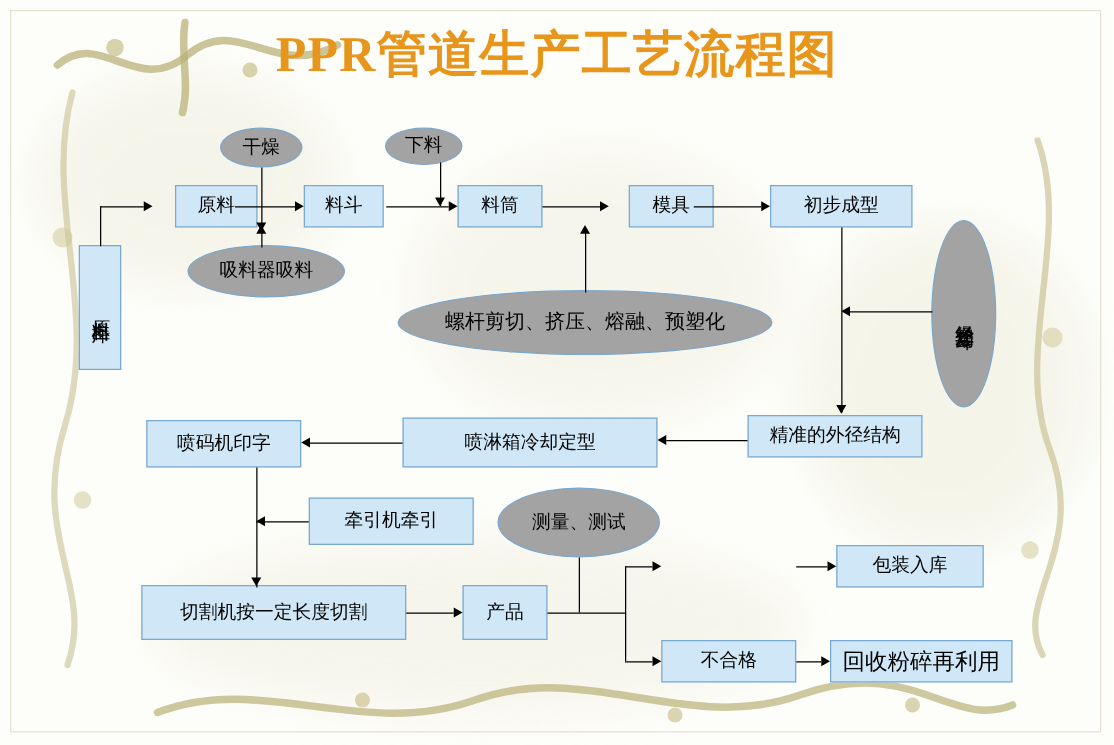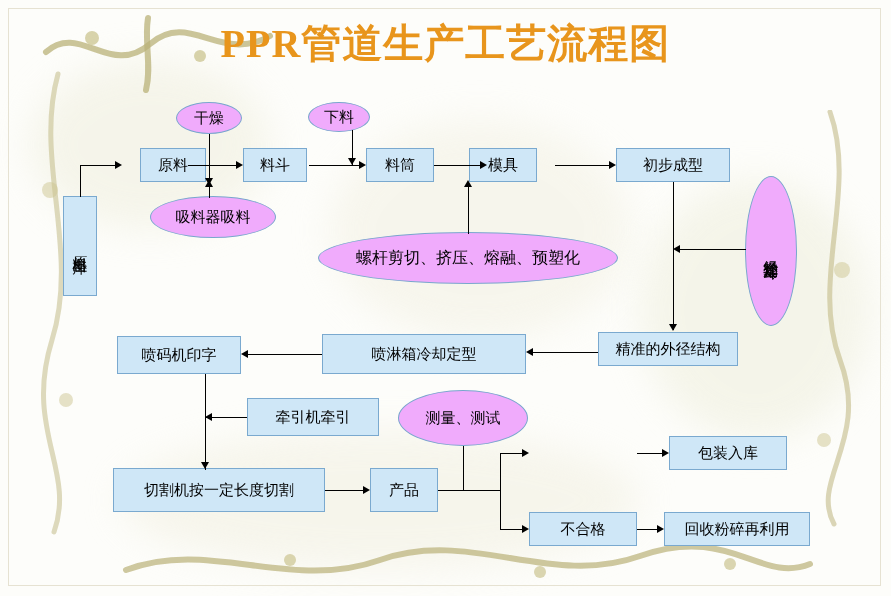--- a/index.html
+++ b/index.html
@@ -37,21 +37,21 @@
     background:#cfe7f7;
     border:1px solid #7aa9cf;
     color:#000;
     font-size:15px;
     display:flex;align-items:center;justify-content:center;
     text-align:center;
     line-height:1.15;
     white-space:nowrap;
   }
   .node.ell{
-    background:#f0abfc;
+    background:#a3a3a3;
     border:1px solid #79a7cd;
     border-radius:50%;
     align-items:center;
   }
   .node.vert{
     writing-mode:vertical-rl;
     text-orientation:upright;
     letter-spacing:1px;
     white-space:normal;
   }
@@ -125,21 +125,21 @@
   </div>
 
   <div class="node ell" style="left:308px;top:102px;width:62px;height:30px;">
     <span>下料</span>
   </div>
 
   <div class="node" style="left:366px;top:148px;width:68px;height:34px;">
     <span>料筒</span>
   </div>
 
-  <div class="node" style="left:469px;top:148px;width:68px;height:34px;">
+  <div class="node" style="left:503px;top:148px;width:68px;height:34px;">
     <span>模具</span>
   </div>
 
   <div class="node ell" style="left:318px;top:232px;width:300px;height:52px;font-size:16px;">
     <span>螺杆剪切、挤压、熔融、预塑化</span>
   </div>
 
   <div class="node" style="left:616px;top:148px;width:114px;height:34px;">
     <span>初步成型</span>
   </div>
@@ -178,21 +178,21 @@
 
 
   <div class="node" style="left:529px;top:512px;width:108px;height:34px;">
     <span>不合格</span>
   </div>
 
   <div class="node" style="left:669px;top:436px;width:118px;height:34px;">
     <span>包装入库</span>
   </div>
 
-  <div class="node" style="left:664px;top:512px;width:146px;height:34px;font-size:15px;">
+  <div class="node" style="left:664px;top:512px;width:146px;height:34px;font-size:18px;">
     <span>回收粉碎再利用</span>
   </div>
 
   <div class="ln lnv" style="left:80px;top:165px;height:32px;"></div>
   <div class="ln lnh" style="left:80px;top:165px;width:35px;"></div>
   <div class="arw arw-r" style="left:115px;top:161px;"></div>
 
   <div class="ln lnv" style="left:209px;top:134px;height:50px;"></div>
   <div class="arw arw-d" style="left:205px;top:178px;"></div>
 

